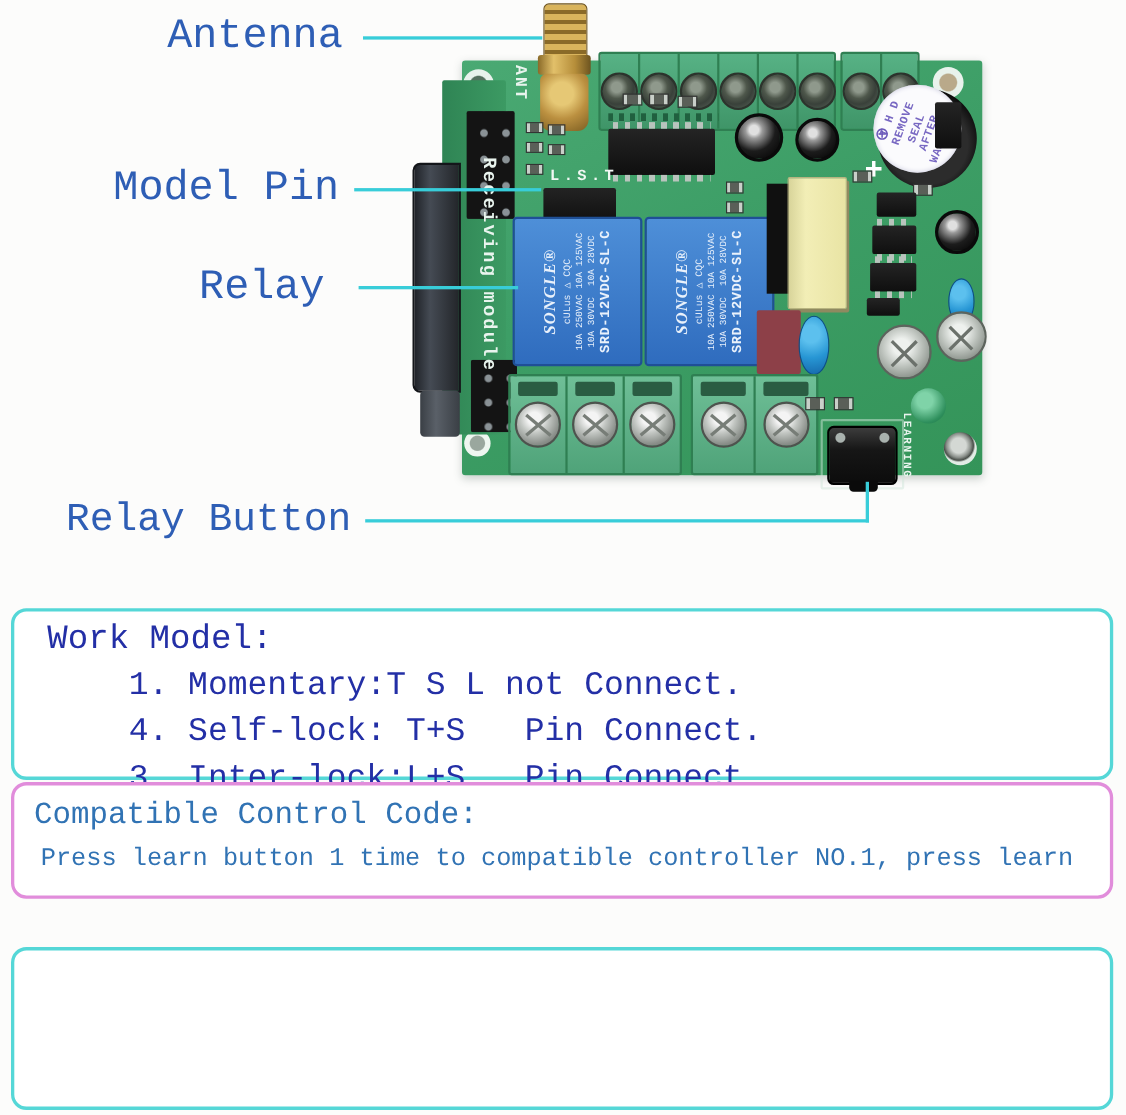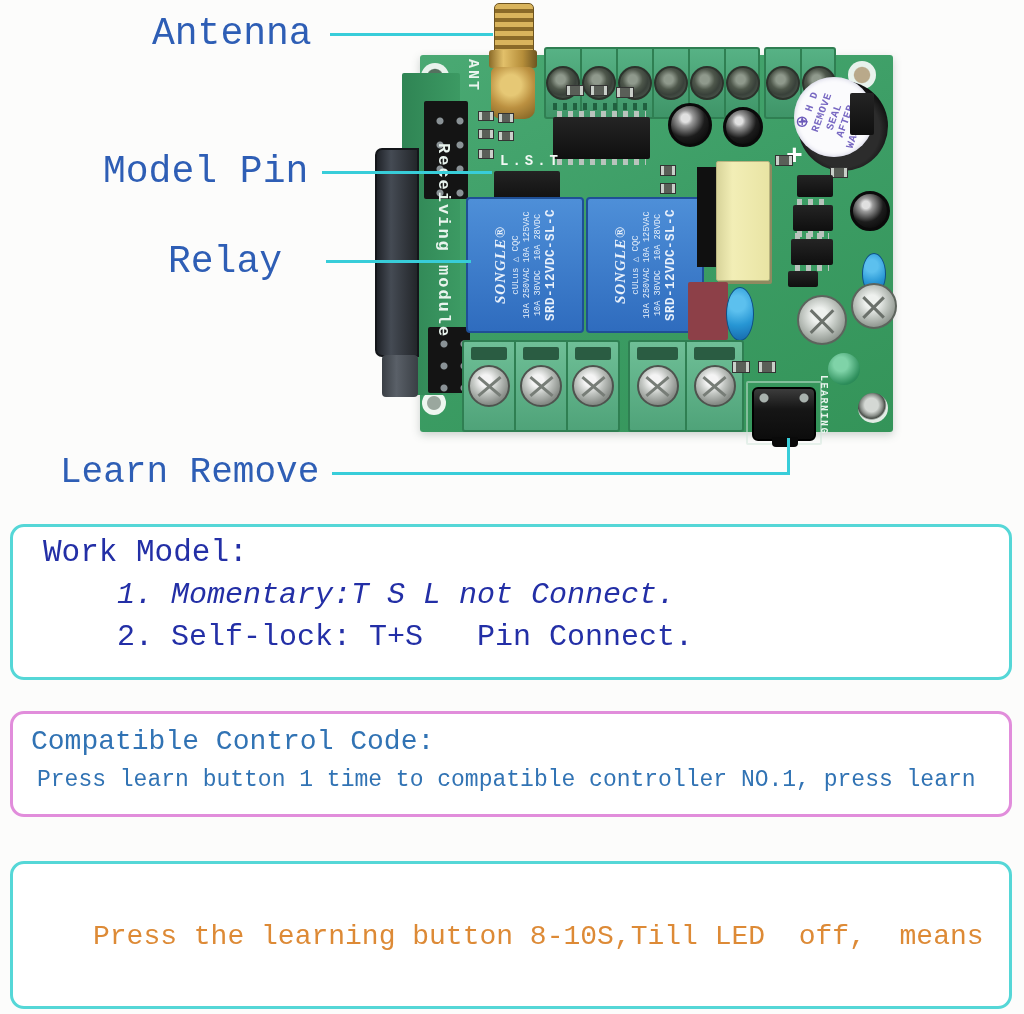--- a/index.html
+++ b/index.html
@@ -54,39 +54,39 @@
   .r-model{font-size:12.5px;font-weight:bold;letter-spacing:.5px;}
   
   #buzzer{left:378px;top:26px;width:90px;height:90px;border-radius:50%;
       background:radial-gradient(circle at 50% 55%,#2c2c2c 0 55%,#0e0e0e 72%,#000);}
   #sticker{left:374px;top:22px;width:80px;height:80px;border-radius:50%;background:#fbfbfd;box-shadow:inset 0 0 5px #c8c8dd;overflow:hidden;}
   .bz-stack{position:absolute;inset:0;display:flex;flex-direction:column;align-items:center;justify-content:center;
       transform:rotate(-70deg);color:#7868c2;font-weight:bold;font-size:10.5px;line-height:1.22;letter-spacing:.5px;}
   #bz-cross{position:absolute;left:2px;top:32px;font-size:20px;color:#6a58b8;}
   
   .ibox{position:absolute;left:10px;width:1002px;background:#fff;border:3px solid;border-radius:14px;box-sizing:border-box;z-index:4;}
-  #box-work{top:524px;height:156px;border-color:var(--box-cyan-border,#55d7d7);}
+  #box-work{top:553px;height:156px;border-color:var(--box-cyan-border,#55d7d7);}
   #box-compat{top:711px;height:106px;border-color:var(--box-pink-border,#e18ddb);}
   #box-remove{top:861px;height:148px;border-color:var(--box-cyan-border,#55d7d7);}
   .wm-title{position:absolute;left:30px;top:8px;font-size:31px;color:var(--work-text,#232fa6);white-space:pre;}
   .wm-item{position:absolute;left:104px;font-size:30px;color:var(--work-text,#232fa6);white-space:pre;}
   .cc-title{position:absolute;left:18px;top:12px;font-size:28px;color:var(--compat-text,#3173b4);white-space:pre;}
   .cc-line{position:absolute;left:24px;font-size:23px;color:var(--compat-text,#3173b4);white-space:pre;}
   .rc-title{position:absolute;left:16px;top:12px;font-size:31px;color:var(--remove-text,#dd8a36);white-space:pre;}
   .rc-line{position:absolute;left:80px;font-size:28px;color:var(--remove-text,#dd8a36);white-space:pre;}
 </style>
 </head>
 <body>
 
 <div class="abs" style="inset:0;">
 
   <div class="callout" style="left:103px;top:150px;">Model Pin</div>
   <div class="callout" style="left:152px;top:12px;">Antenna</div>
-  <div class="callout" style="left:168px;top:240px;">Relay</div>
-  <div class="callout" style="left:60px;top:452px;font-size:36px;">Learn Remove</div>
+  <div class="callout" style="left:181px;top:240px;">Relay</div>
+  <div class="callout" style="left:60px;top:452px;font-size:36px;">Relay Button</div>
 
   <div class="pline" style="left:330px;top:33px;width:163px;"></div>
   <div class="pline" style="left:322px;top:171px;width:170px;"></div>
   <div class="pline" style="left:326px;top:260px;width:145px;"></div>
   <div class="pline" style="left:332px;top:472px;width:458px;"></div>
   <div class="pline v" style="left:787px;top:438px;height:37px;"></div>
 
   <div id="pcb">
 
     <div class="abs hole" style="left:1px;top:8px;width:28px;height:28px;background:radial-gradient(circle,#55705f 0 38%,#e8f2ec 44%);"></div>
@@ -234,26 +234,26 @@
     <div class="abs smd" style="left:312px;top:306px;width:16px;height:10px;"></div>
     <div class="abs smd" style="left:338px;top:306px;width:16px;height:10px;"></div>
     <div class="abs" style="left:332px;top:332px;width:60px;height:50px;border:2px solid #000;border-radius:6px;background:linear-gradient(180deg,#3c3c3c,#161616 40%,#0c0c0c);
          background-image:radial-gradient(circle 4px at 10px 9px,#a9b2ae 0 4px,transparent 5px),radial-gradient(circle 4px at 50px 9px,#a9b2ae 0 4px,transparent 5px),linear-gradient(180deg,#3c3c3c,#161616 40%,#0c0c0c);"></div>
     <div class="abs" style="left:352px;top:382px;width:26px;height:10px;background:#0a0a0a;border-radius:0 0 4px 4px;"></div>
     <div class="abs vsilk" style="left:398px;top:320px;font-size:10px;letter-spacing:1.5px;height:60px;">LEARNING</div>
   </div>
 
   <div class="ibox" id="box-work">
     <div class="wm-title">Work Model:</div>
-    <div class="wm-item" style="top:51px;font-style:italic;">1. Momentary:T S L not Connect.</div>
-    <div class="wm-item" style="top:93px;">2. Self-lock: T+S   Pin Connect.</div>
+    <div class="wm-item" style="top:51px;">1. Momentary:T S L not Connect.</div>
+    <div class="wm-item" style="top:93px;">4. Self-lock: T+S   Pin Connect.</div>
+    <div class="wm-item" style="top:135px;">3. Inter-lock:L+S   Pin Connect.</div>
   </div>
 
   <div class="ibox" id="box-compat">
     <div class="cc-title">Compatible Control Code:</div>
     <div class="cc-line" style="top:53px;">Press learn button 1 time to compatible controller NO.1, press learn</div>
   </div>
 
   <div class="ibox" id="box-remove">
-    <div class="rc-line" style="top:57px;">Press the learning button 8-10S,Till LED  off,  means</div>
   </div>
 
 </div>
 
 </body></html>

